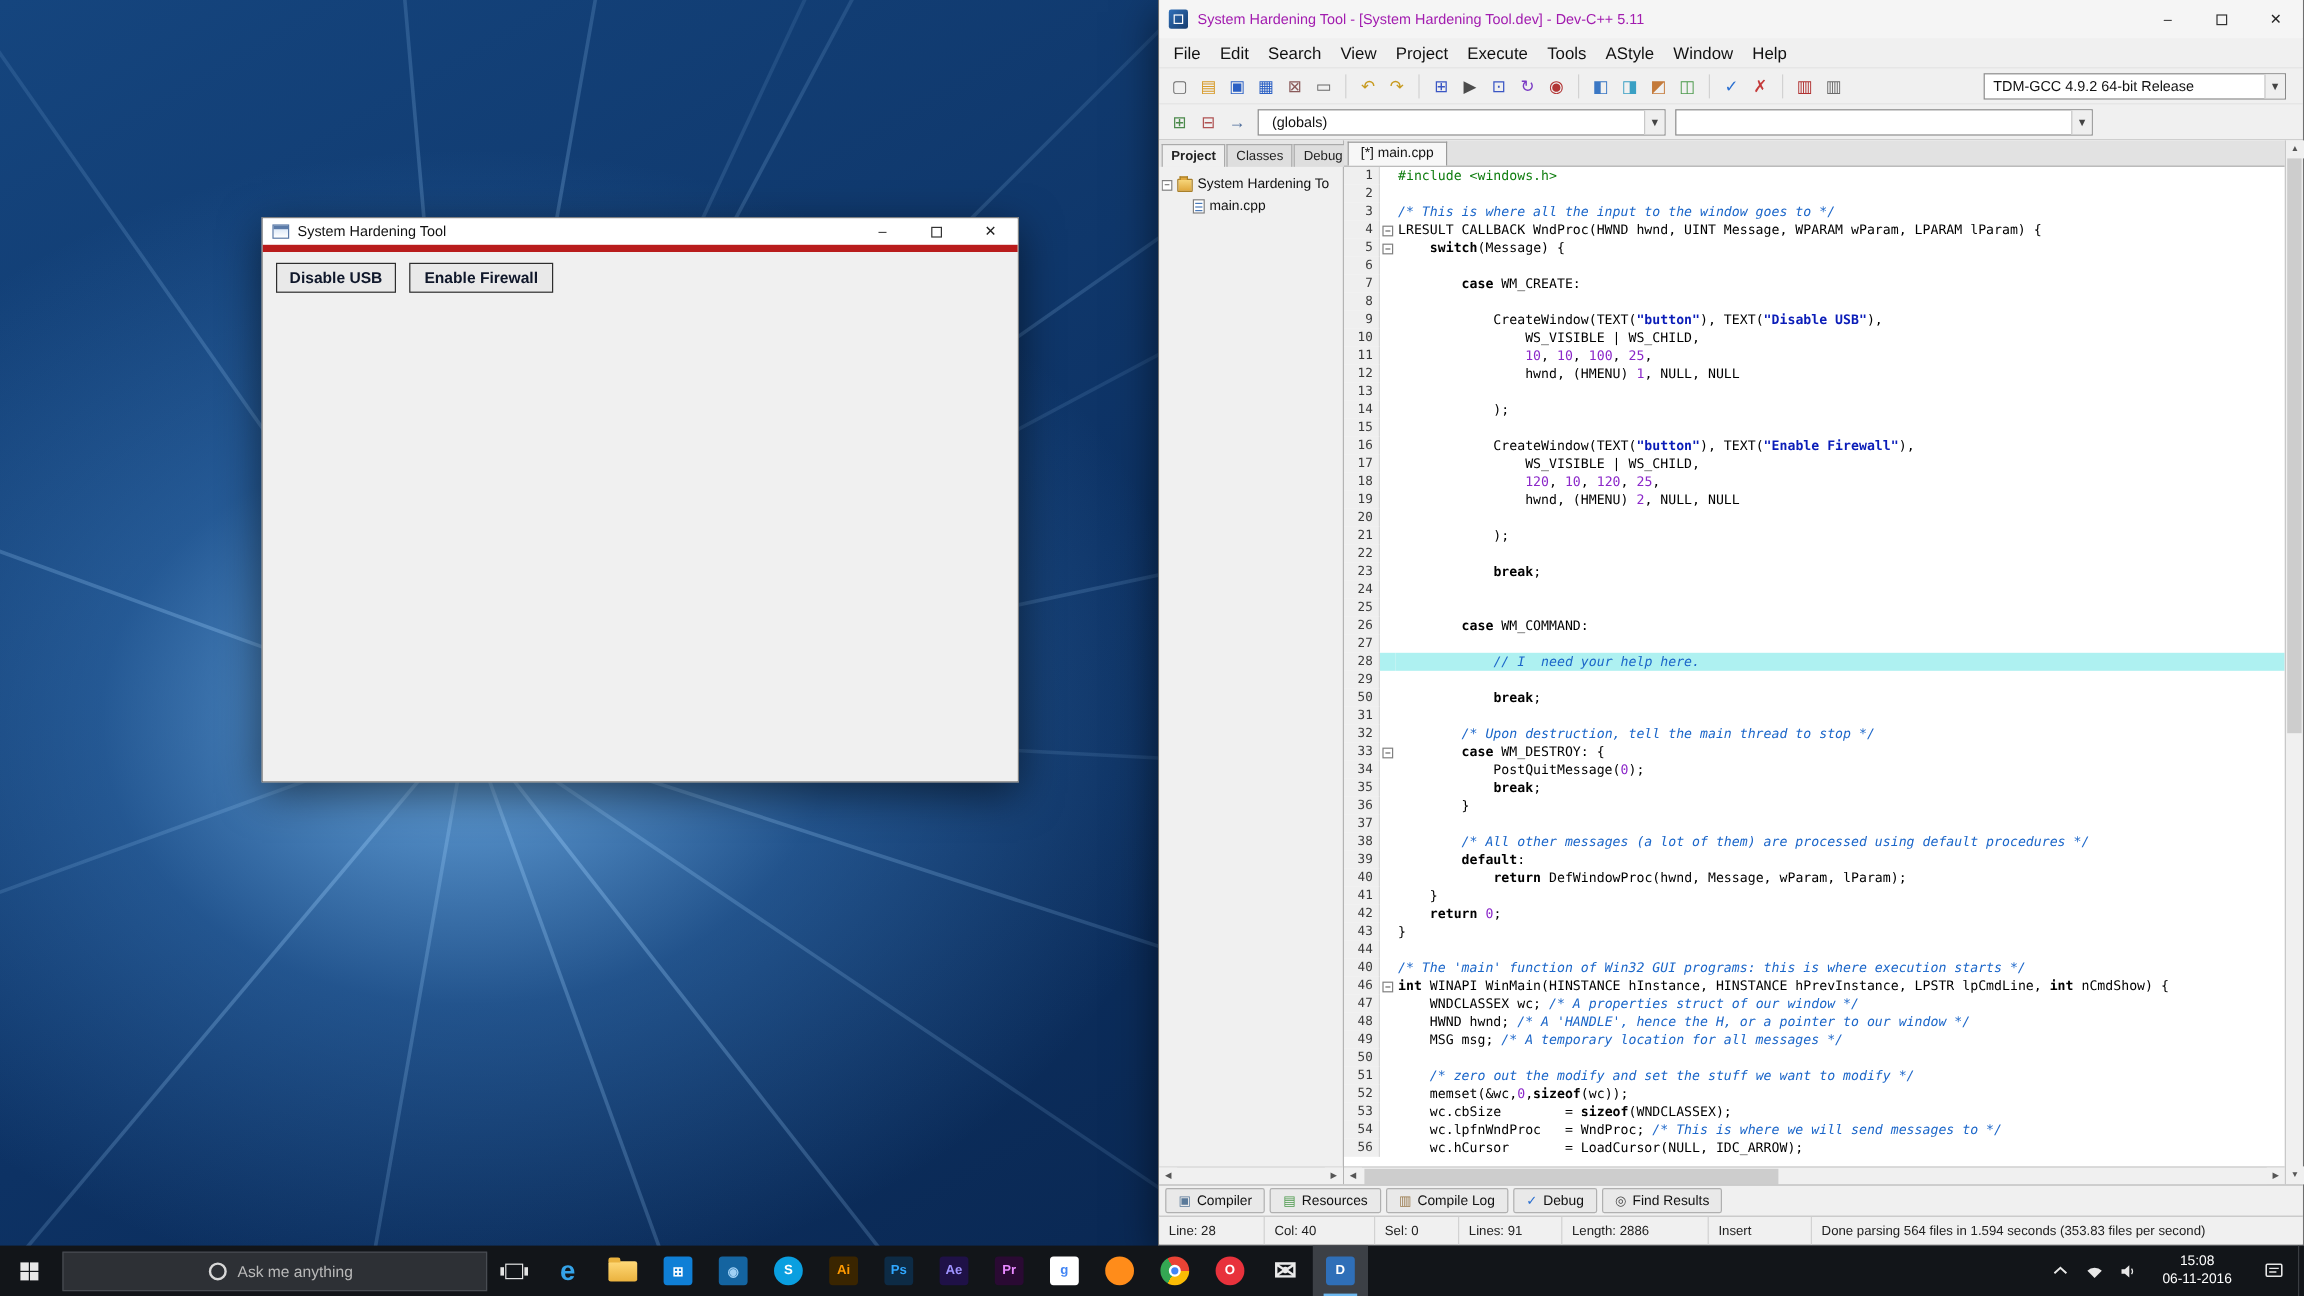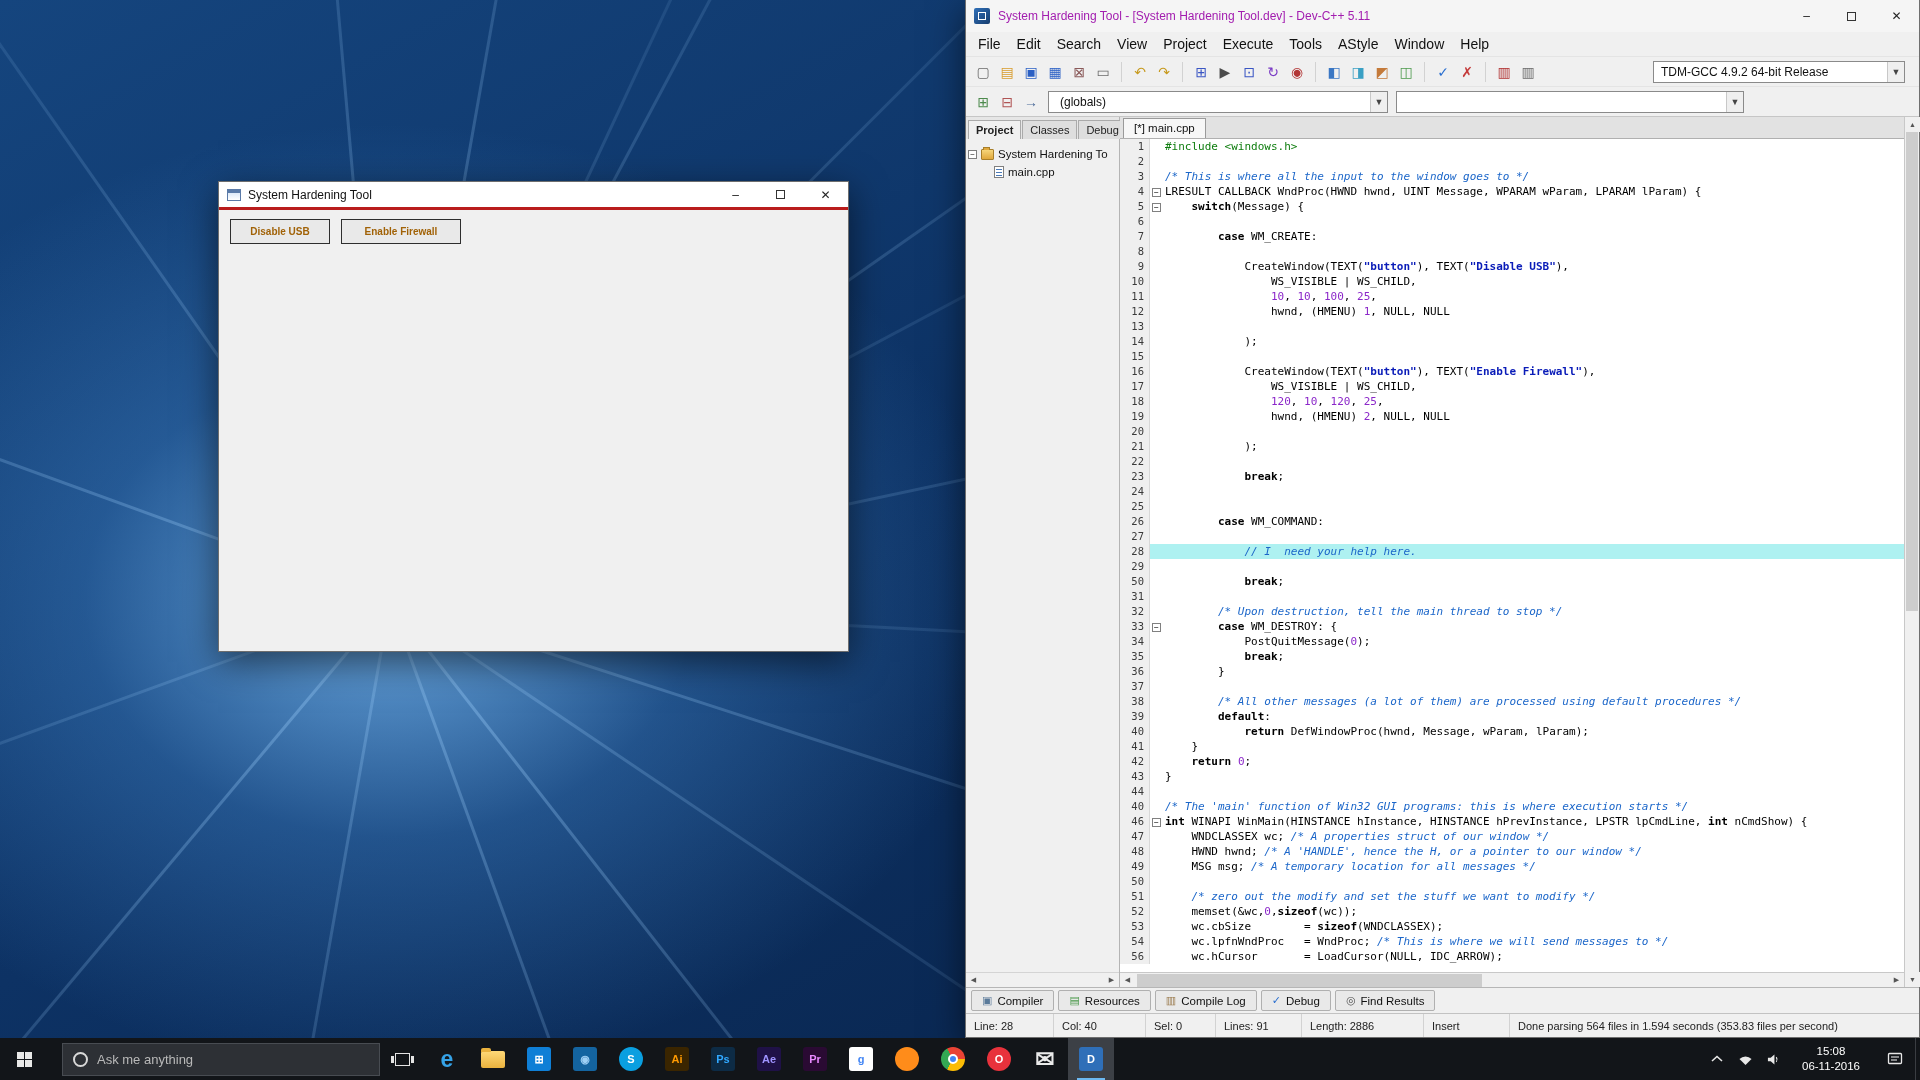--- a/index.html
+++ b/index.html
@@ -14,30 +14,30 @@
   .beams { position:absolute; left:390px; top:600px; width:0; height:0; }
   .beam { position:absolute; left:0; top:0; width:1500px; height:3px; transform-origin:0 50%;
     background:linear-gradient(90deg, rgba(160,210,255,.38), rgba(160,210,255,.10) 55%, rgba(160,210,255,0)); }
 
   
   .win-shadow { box-shadow:0 10px 34px rgba(0,0,0,.55); }
 
   
   .shtool { position:absolute; left:218px; top:181px; width:631px; height:471px;
     background:#f0f0f0; border:1px solid #6e6e6e; }
-  .shtool-titlebar { height:28px; background:#ffffff; display:flex; align-items:center; padding-left:8px; border-bottom:3px solid #b91c1c; }
+  .shtool-titlebar { height:28px; background:#ffffff; display:flex; align-items:center; padding-left:8px; border-bottom:6px solid #b91c1c; }
   .shtool-appicon { width:14px; height:12px; border:1px solid #5a7aa8; background:linear-gradient(#cfe0f5,#fff); position:relative; }
   .shtool-appicon::before { content:""; position:absolute; left:0; top:0; right:0; height:3px; background:#5a7aa8; }
   .shtool-title { margin-left:7px; font-size:12px; color:#111; }
   .win-controls { margin-left:auto; display:flex; height:100%; }
   .win-btn { width:45px; height:100%; display:flex; align-items:center; justify-content:center; color:#222; font-size:12px; }
   .maxbox { width:9px; height:9px; border:1px solid #333; display:inline-block; }
   .shtool-client { position:relative; height:calc(100% - 28px); background:#f0f0f0; }
   .sh-btn { position:absolute; top:9px; height:25px; background:#e9e9e9; border:1px solid #2e2e2e;
-    font-size:10px; font-weight:600; color:#a16207; display:flex; align-items:center; justify-content:center; }
+    font-size:13px; font-weight:600; color:#0f172a; display:flex; align-items:center; justify-content:center; }
   .sh-btn.b1 { left:11px; width:100px; }
   .sh-btn.b2 { left:122px; width:120px; }
 
   
   .ide { position:absolute; left:965px; top:0; width:955px; height:1038px; background:#f0f0f0;
     border:1px solid #6f6f6f; border-top:none; display:flex; flex-direction:column; }
   .ide-titlebar { height:32px; background:#f5f5f5; display:flex; align-items:center; padding-left:8px; flex:0 0 32px; }
   .ide-appicon { width:16px; height:16px; border-radius:2px; background:linear-gradient(135deg,#2f6fb8,#173d6e); position:relative; }
   .ide-appicon::before { content:""; position:absolute; inset:4px; border:1.5px solid #fff; }
   .ide-title { margin-left:8px; font-size:12px; color:#a21caf; white-space:nowrap; overflow:hidden; }
@@ -104,21 +104,21 @@
   .sseg { height:100%; display:flex; align-items:center; padding:0 8px; border-right:1px solid #d2d2d2; white-space:nowrap; }
   .sseg.w1{min-width:88px;} .sseg.w2{min-width:92px;} .sseg.w3{min-width:70px;}
   .sseg.w4{min-width:86px;} .sseg.w5{min-width:122px;} .sseg.w6{min-width:86px;}
   .sseg.msg { flex:1; border-right:none; }
 
   
   .taskbar { position:absolute; left:0; bottom:0; width:1920px; height:42px; background:#121519; display:flex; align-items:center; z-index:50; }
   .start-btn { width:48px; height:42px; display:flex; align-items:center; justify-content:center; }
   .win-logo { display:grid; grid-template-columns:7px 7px; grid-template-rows:7px 7px; gap:1px; }
   .win-logo span { background:#e8e8e8; }
-  .search-box { width:318px; height:33px; margin-left:14px; background:#2d3035; border:1px solid #484c52; display:flex; align-items:center; padding-left:10px; gap:9px; }
+  .search-box { width:354px; height:33px; margin-left:4px; background:#2d3035; border:1px solid #484c52; display:flex; align-items:center; padding-left:10px; gap:9px;justify-content:center; }
   .cortana-ring { width:15px; height:15px; border:2px solid #d8d8d8; border-radius:50%; }
   .search-text { font-size:13px; color:#b9b9b9; }
   .taskview-btn { width:44px; height:42px; display:flex; align-items:center; justify-content:center; }
   .tv-ico { width:15px; height:13px; border:1.5px solid #e4e4e4; position:relative; }
   .tv-ico::before { content:""; position:absolute; left:-5px; top:2px; width:3px; height:7px; background:#e4e4e4; }
   .tv-ico::after { content:""; position:absolute; right:-5px; top:2px; width:3px; height:7px; background:#e4e4e4; }
   .tb-apps { display:flex; align-items:center; }
   .tb-app { width:46px; height:42px; display:flex; align-items:center; justify-content:center; position:relative; }
   .tb-app.active { background:#3c4046; }
   .tb-app.running::after { content:""; position:absolute; left:9px; right:9px; bottom:0; height:2px; background:#6cb8f0; }

